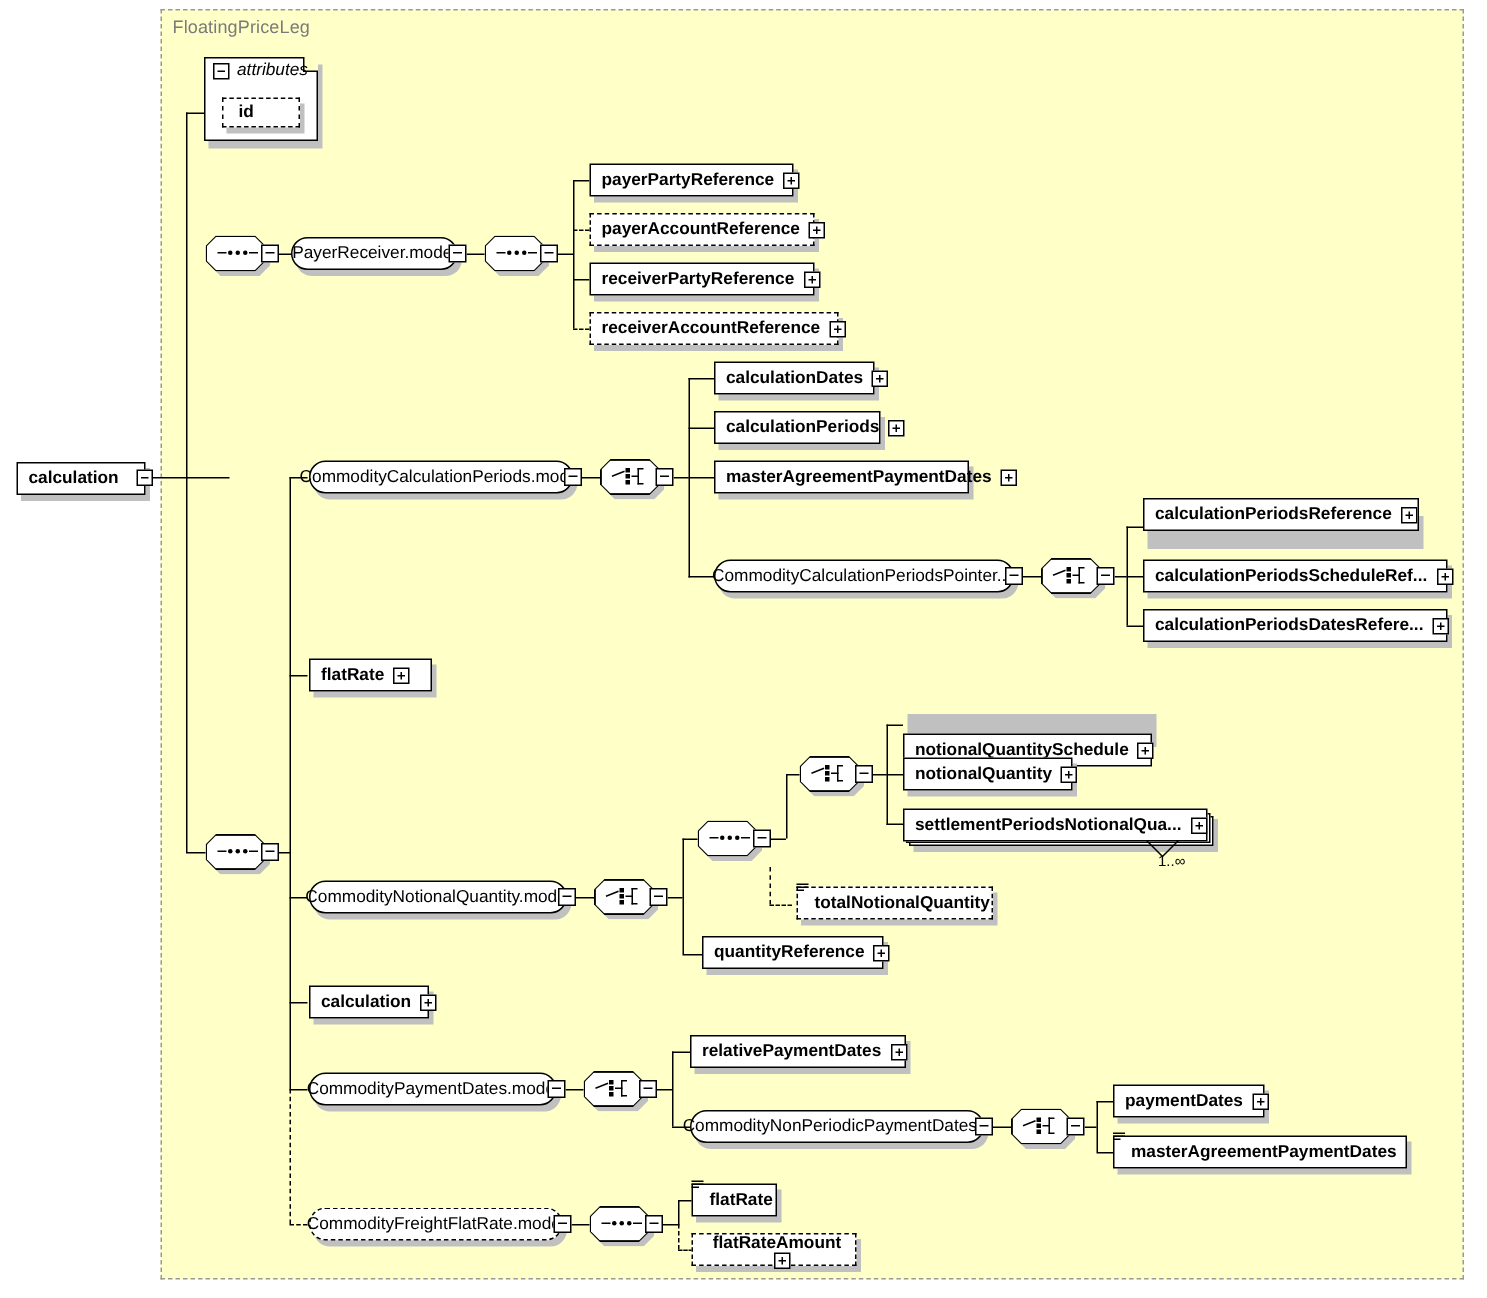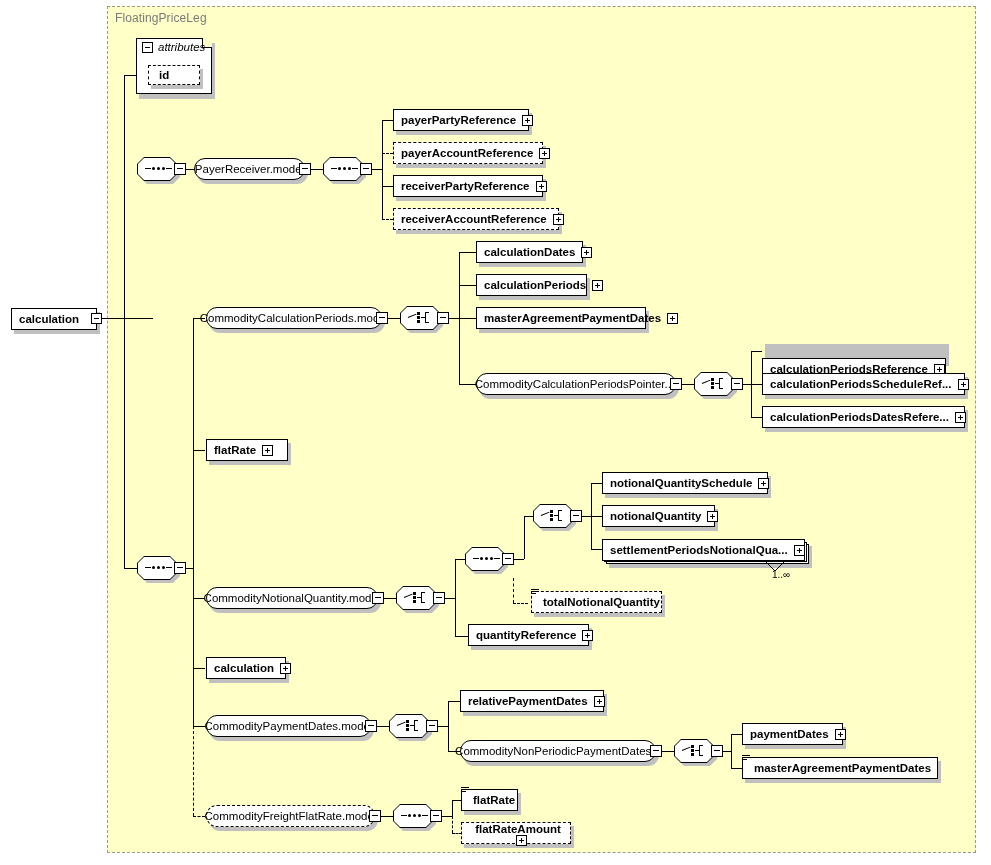--- a/index.html
+++ b/index.html
@@ -430,21 +430,21 @@
   </div>
   <div class="ctrl-edge" style="left:731px;top:378px;"></div>
   <div class="ln h" style="left:743px;top:384px;width:8px;"></div>
 
   <div class="ln v" style="left:751px;top:351px;height:66px;"></div>
   <div class="ln h" style="left:751px;top:351px;width:11px;"></div>
   <div class="ln h" style="left:751px;top:384px;width:11px;"></div>
   <div class="ln h" style="left:751px;top:417px;width:11px;"></div>
 
   <div class="node-shadow" style="left:765px;top:344px;width:184px;height:22px;"></div>
-  <div class="node" style="left:762px;top:332px;width:184px;margin-top:26px;">
+  <div class="node" style="left:762px;top:332px;width:184px;">
     <span>calculationPeriodsReference</span>
     <span class="ctrl-in plus"></span>
   </div>
 
   <div class="node-shadow" style="left:765px;top:377px;width:203px;height:22px;"></div>
   <div class="node" style="left:762px;top:373px;width:203px;">
     <span>calculationPeriodsScheduleRef...</span>
     <span class="ctrl-in plus"></span>
   </div>
 
@@ -525,21 +525,21 @@
   <div class="ln h" style="left:524px;top:516px;width:9px;"></div>
   <div class="ctrl-edge" style="left:570px;top:510px;"></div>
   <div class="ln h" style="left:582px;top:516px;width:9px;"></div>
 
   <div class="ln v" style="left:591px;top:483px;height:67px;"></div>
   <div class="ln h" style="left:591px;top:483px;width:11px;"></div>
   <div class="ln h" style="left:591px;top:516px;width:11px;"></div>
   <div class="ln h" style="left:591px;top:549px;width:11px;"></div>
 
   <div class="node-shadow" style="left:605px;top:476px;width:166px;height:22px;"></div>
-  <div class="node" style="left:602px;top:472px;width:166px;">
+  <div class="node" style="left:602px;top:489px;width:166px;">
     <span>notionalQuantitySchedule</span>
     <span class="ctrl-in plus"></span>
   </div>
 
   <div class="node-shadow" style="left:605px;top:509px;width:113px;height:22px;"></div>
   <div class="node" style="left:602px;top:505px;width:113px;">
     <span>notionalQuantity</span>
     <span class="ctrl-in plus"></span>
   </div>
 

